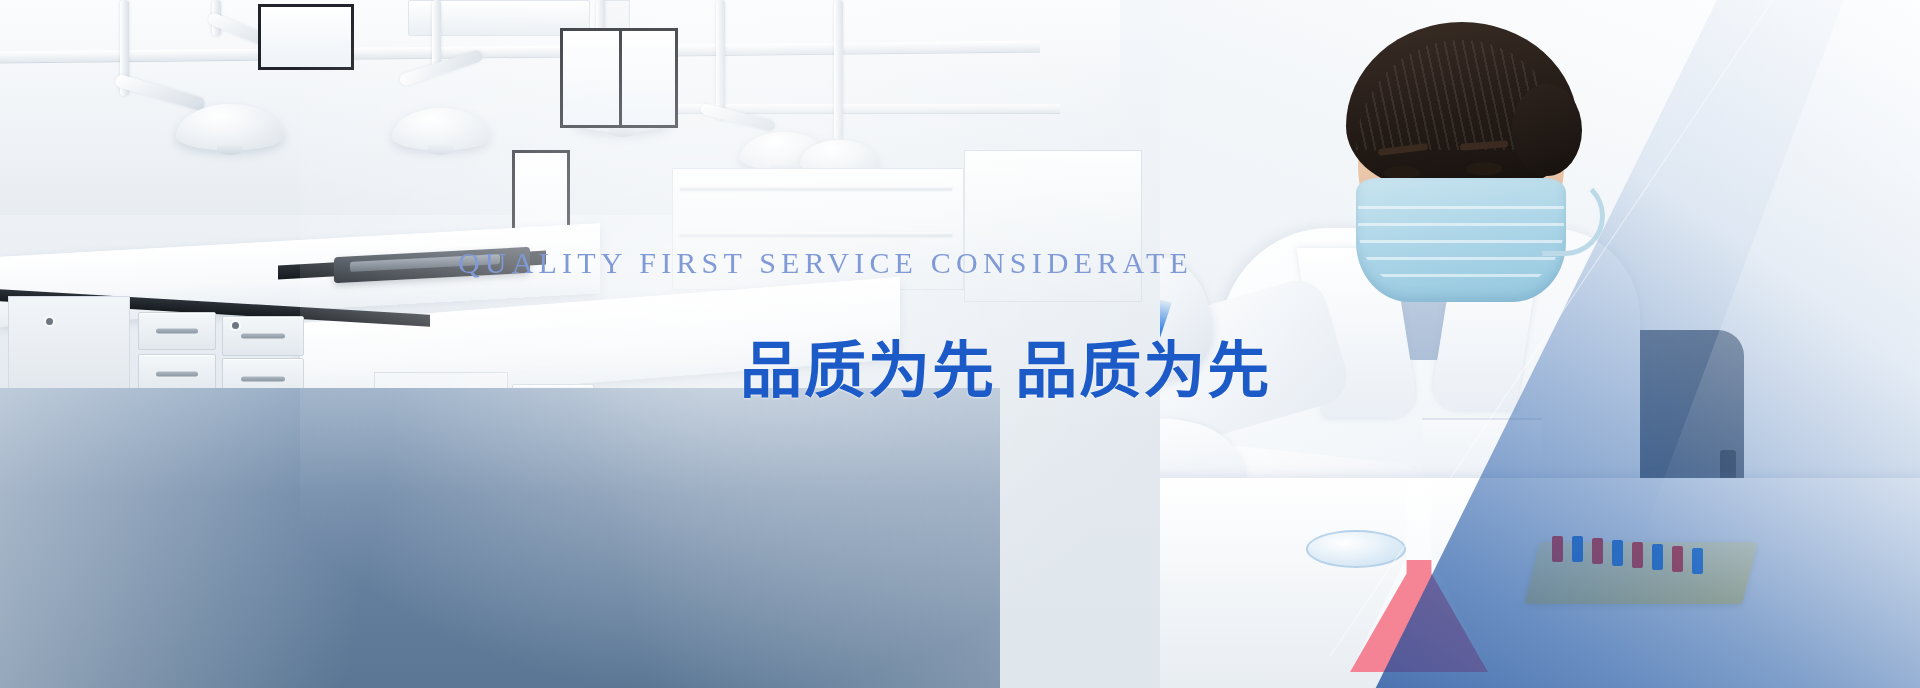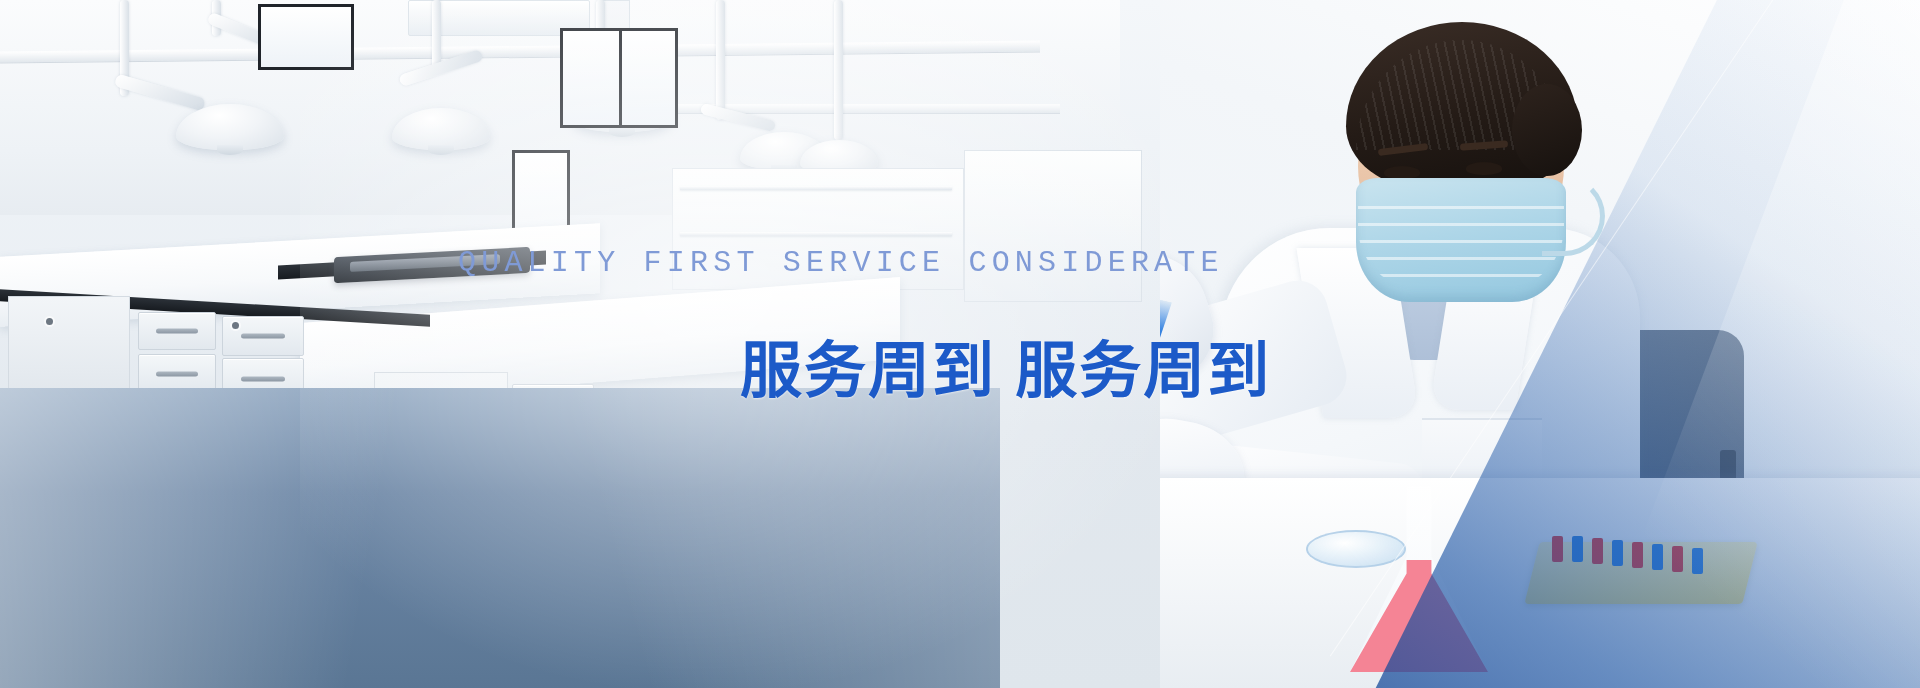--- a/index.html
+++ b/index.html
@@ -387,21 +387,21 @@
     position: absolute;
     left: 0; top: 0; width: 1920px; height: 688px;
     pointer-events: none;
   }
   .copy > * { pointer-events: auto; }
 
   .eyebrow {
     position: absolute;
     left: 458px;
     top: 248px;
-    font-family: Liberation Mono, monospace;
+    font-family: Liberation Serif, serif;
     font-size: 30px;
     letter-spacing: 5.2px;
     color: #7f9ad6;
     white-space: nowrap;
     line-height: 1;
   }
 
   .headline {
     position: absolute;
     left: 740px;
@@ -570,17 +570,17 @@
       <div class="wedge-2"></div>
       <div class="wedge-line"></div>
     </div>
 
     <div class="haze"></div>
   </div>
 
   <div class="copy">
     <div class="eyebrow">QUALITY FIRST SERVICE CONSIDERATE</div>
 
-    <h1 class="headline">服务周到 服务周到</h1>
+    <h1 class="headline">品质为先 品质为先</h1>
 
   </div>
 
 </div>
 
 </body></html>

